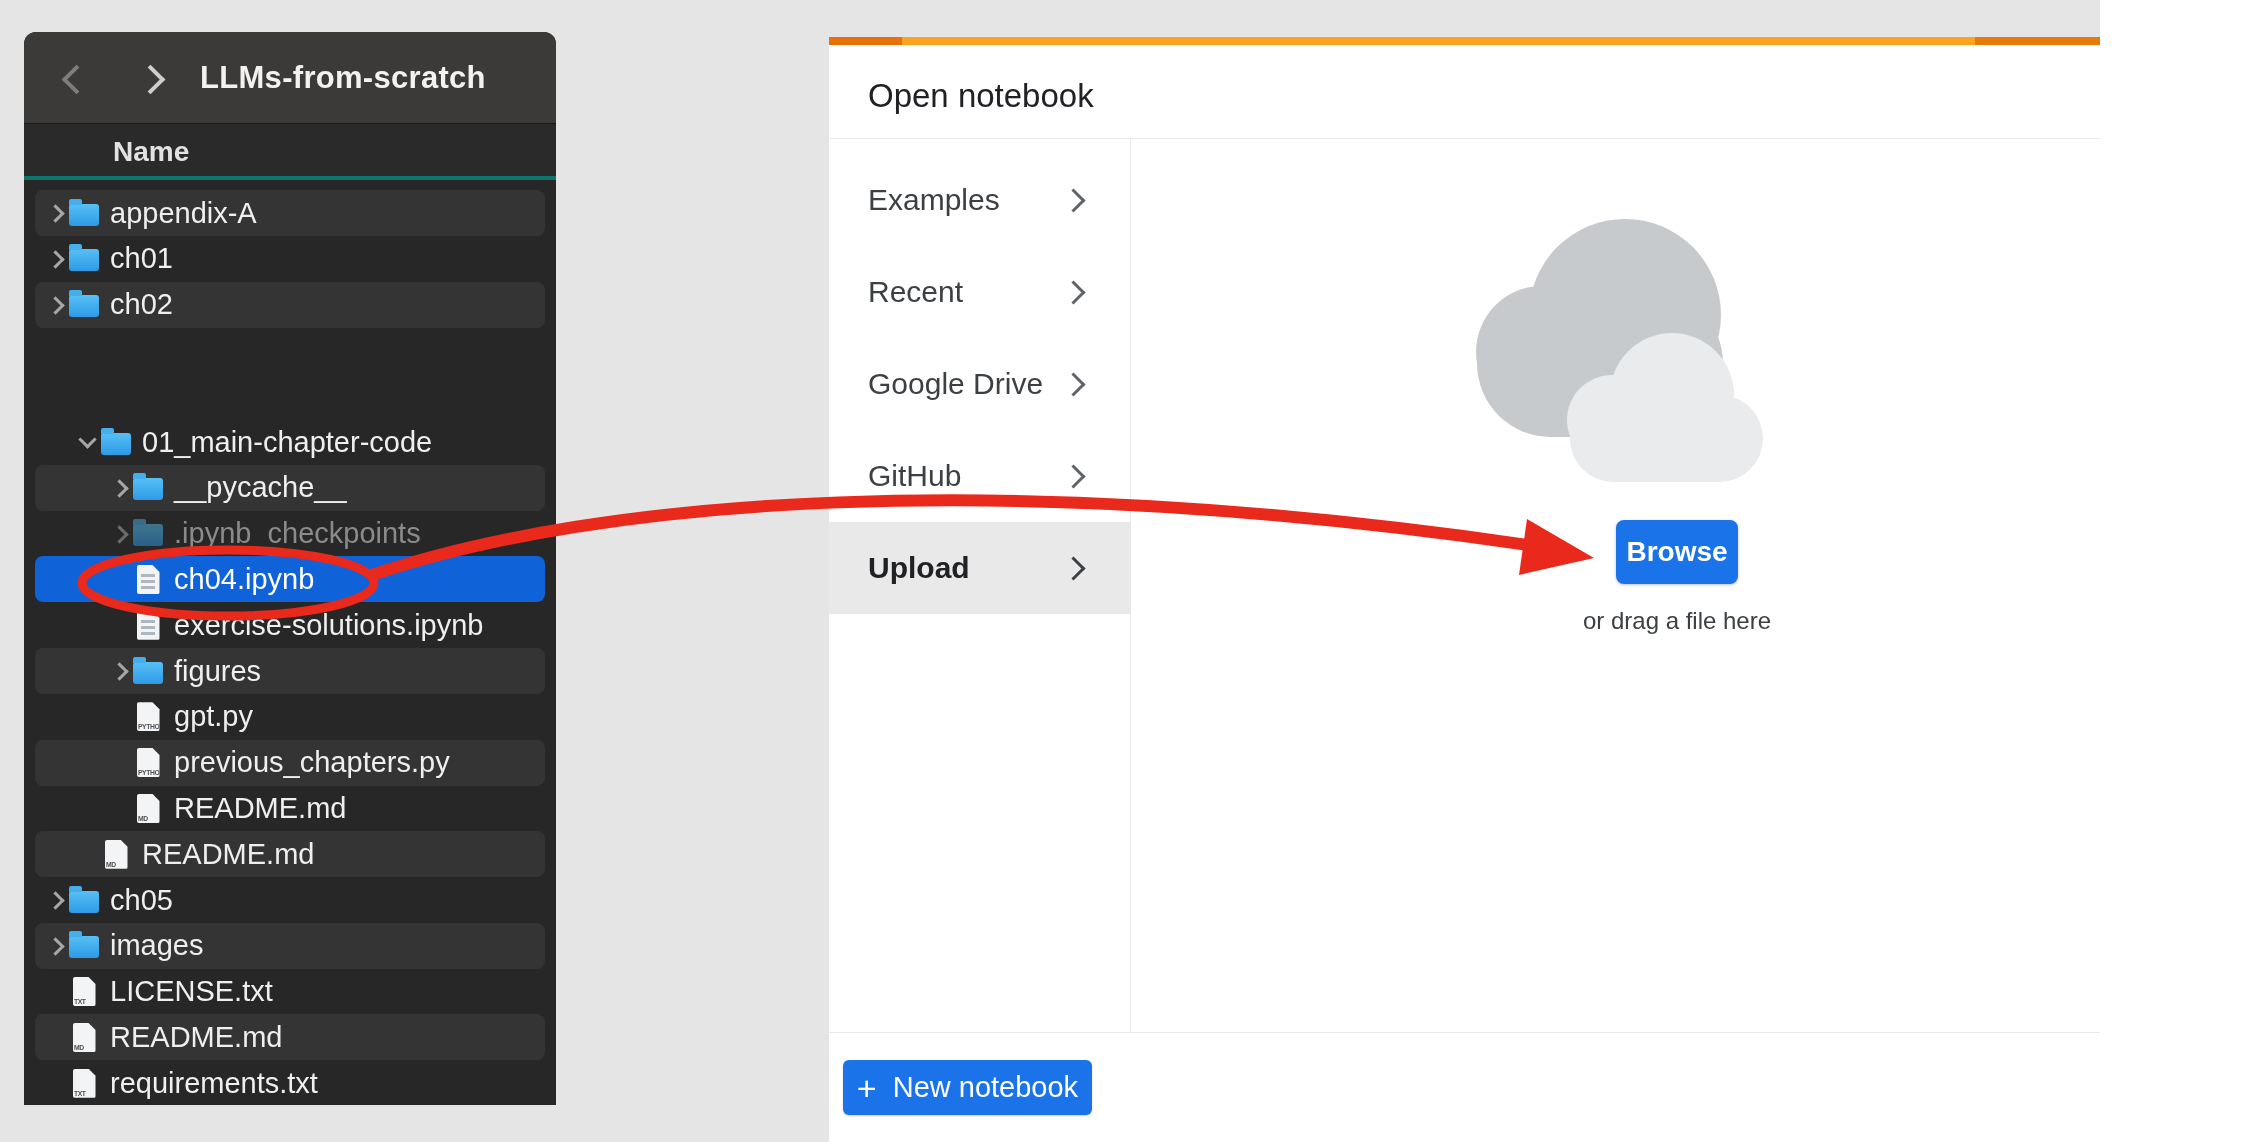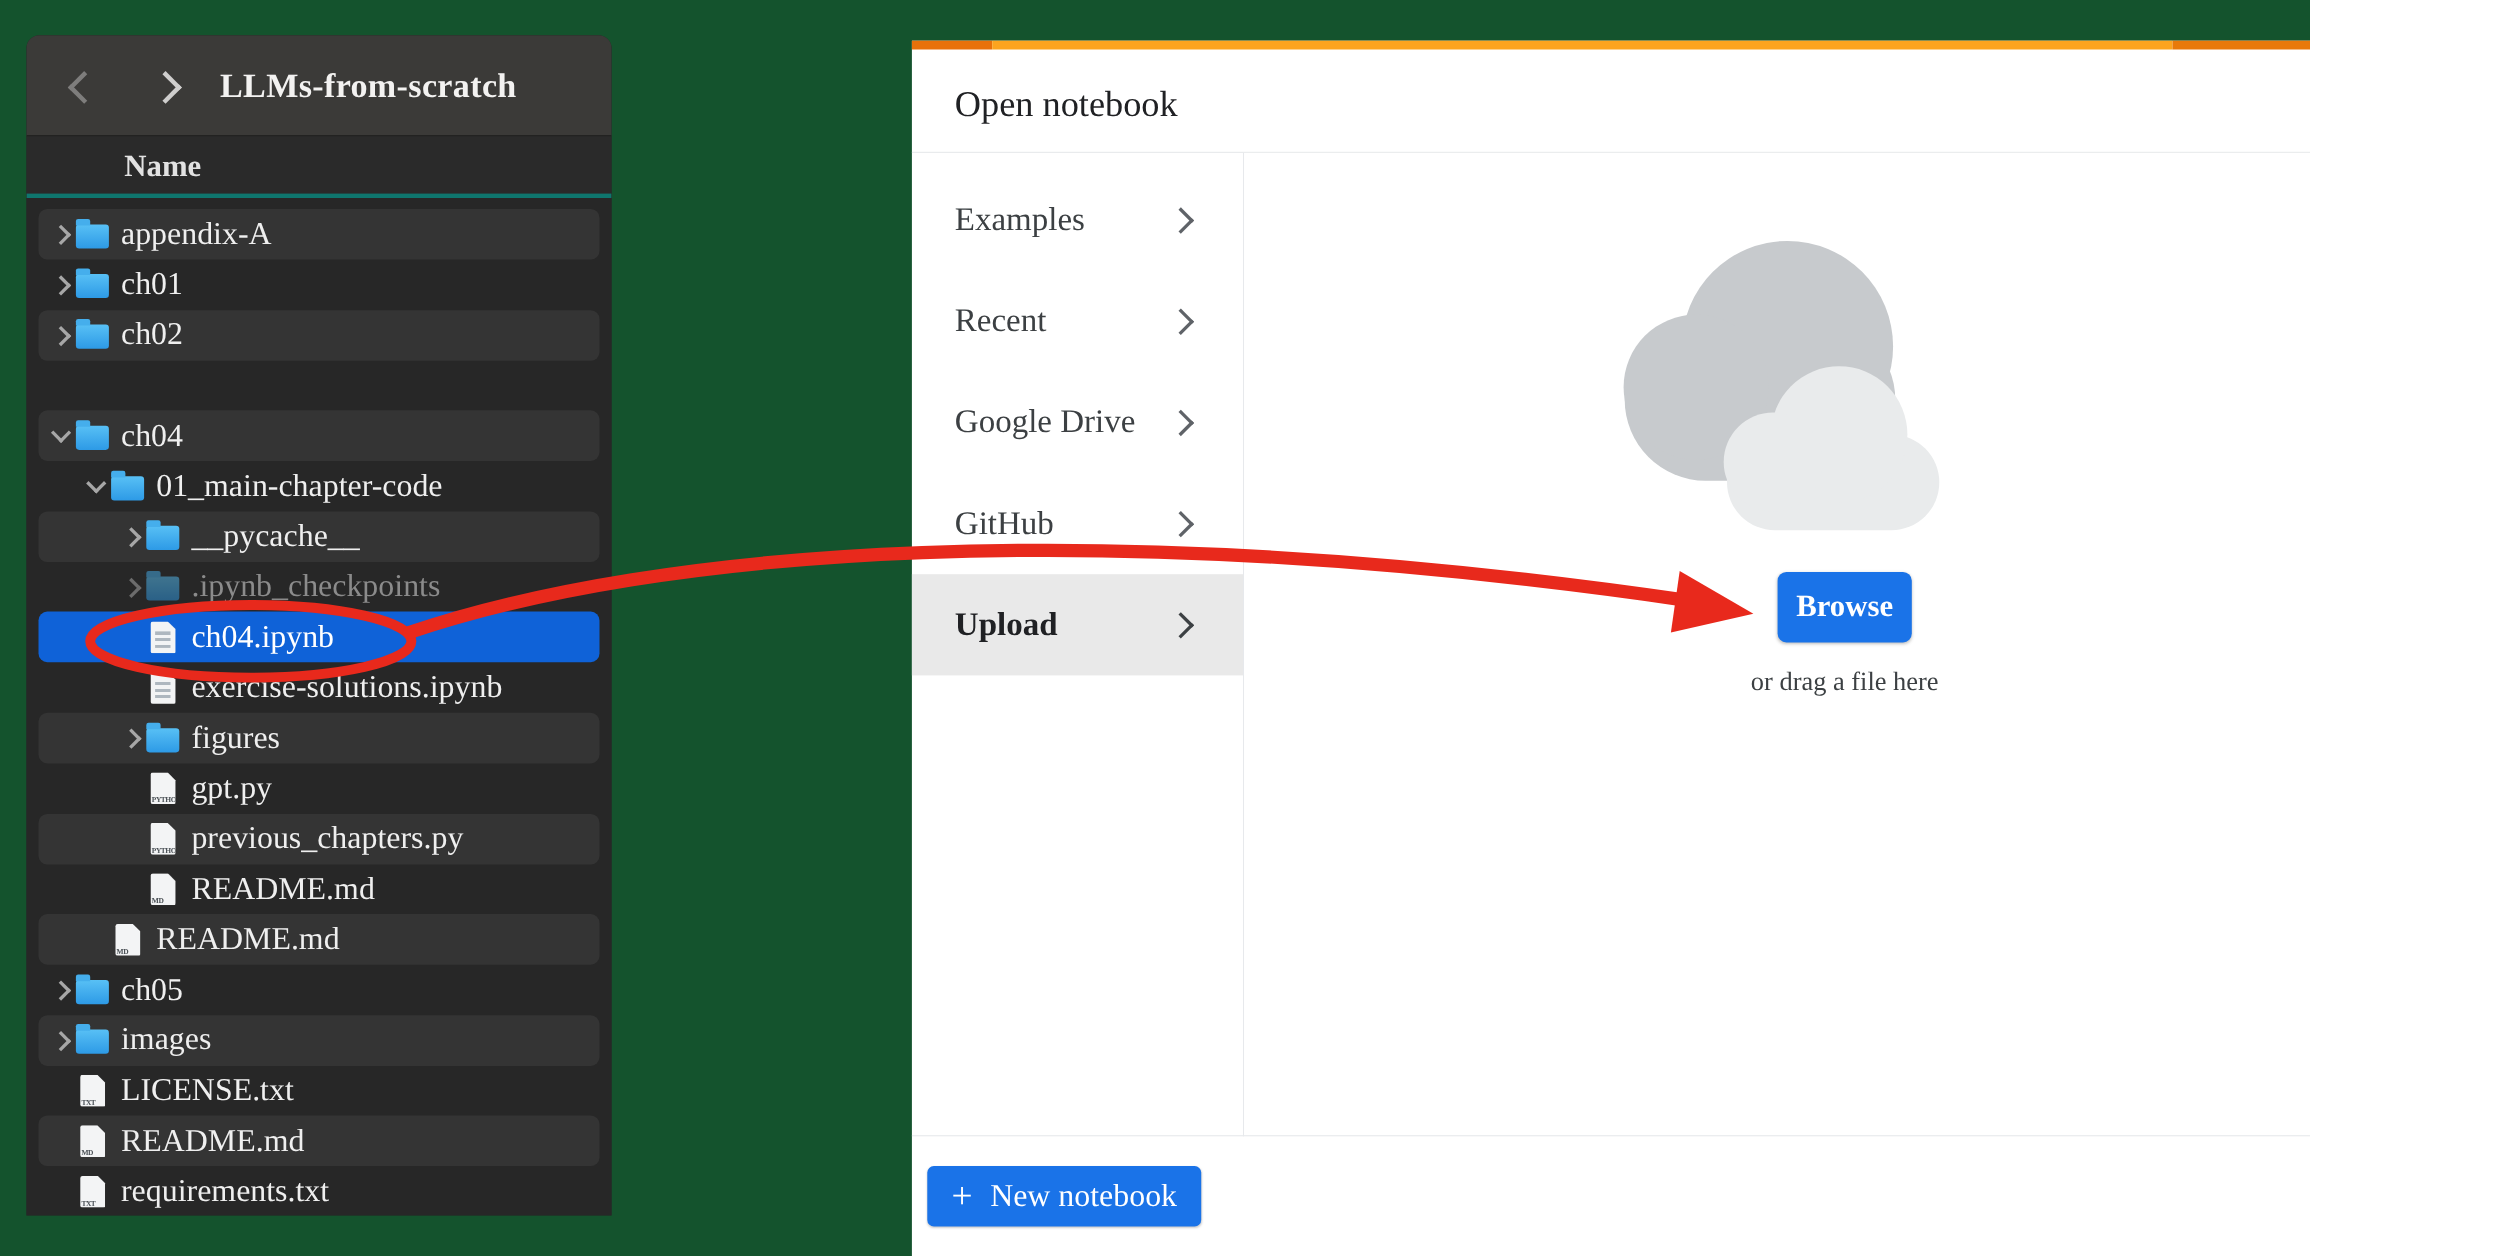--- a/index.html
+++ b/index.html
@@ -1,17 +1,17 @@
 <!DOCTYPE html>
 <html><head>
 <meta charset="utf-8">
 <style>
   html,body{margin:0;padding:0;background:#ffffff;}
   body{font-family:"Liberation Sans","DejaVu Sans",sans-serif;}
-  #canvas{position:relative;width:2100px;height:1142px;overflow:hidden;background:#14532d;font-family:Liberation Serif, serif;}
+  #canvas{position:relative;width:2100px;height:1142px;overflow:hidden;background:#e5e5e5;}
 
   
   .finder{position:absolute;left:24px;top:32px;width:532px;height:1073px;
           border-radius:12px 12px 0 0;overflow:hidden;background:#272727;}
   .titlebar{position:absolute;left:0;top:0;width:100%;height:91px;background:#3b3a38;
             border-bottom:1px solid #191919;display:flex;align-items:center;}
   .nav-ch{width:17px;height:17px;border-top:4px solid #7e7d7c;border-right:4px solid #7e7d7c;
           display:inline-block;}
   .nav-back{position:absolute;left:42px;top:37px;transform:rotate(225deg);}
   .nav-fwd{position:absolute;left:116px;top:37px;transform:rotate(45deg);
@@ -122,27 +122,20 @@
           </span>
           <span class="lbl">ch01</span>
         </div>
         <div class="row lt" style="top: 101.6px; padding-left: 9px;">
           <span class="tw closed"></span>
           <span class="ficowrap">
             <span class="fico"></span>
           </span>
           <span class="lbl">ch02</span>
         </div>
-        <div class="row lt" style="top: 193.2px; padding-left: 9px;">
-          <span class="tw open"></span>
-          <span class="ficowrap">
-            <span class="fico"></span>
-          </span>
-          <span class="lbl">ch04</span>
-        </div>
         <div class="row dk" style="top: 239px; padding-left: 41px;">
           <span class="tw open"></span>
           <span class="ficowrap">
             <span class="fico"></span>
           </span>
           <span class="lbl">01_main-chapter-code</span>
         </div>
         <div class="row lt" style="top: 284.8px; padding-left: 73px;">
           <span class="tw closed"></span>
           <span class="ficowrap">

